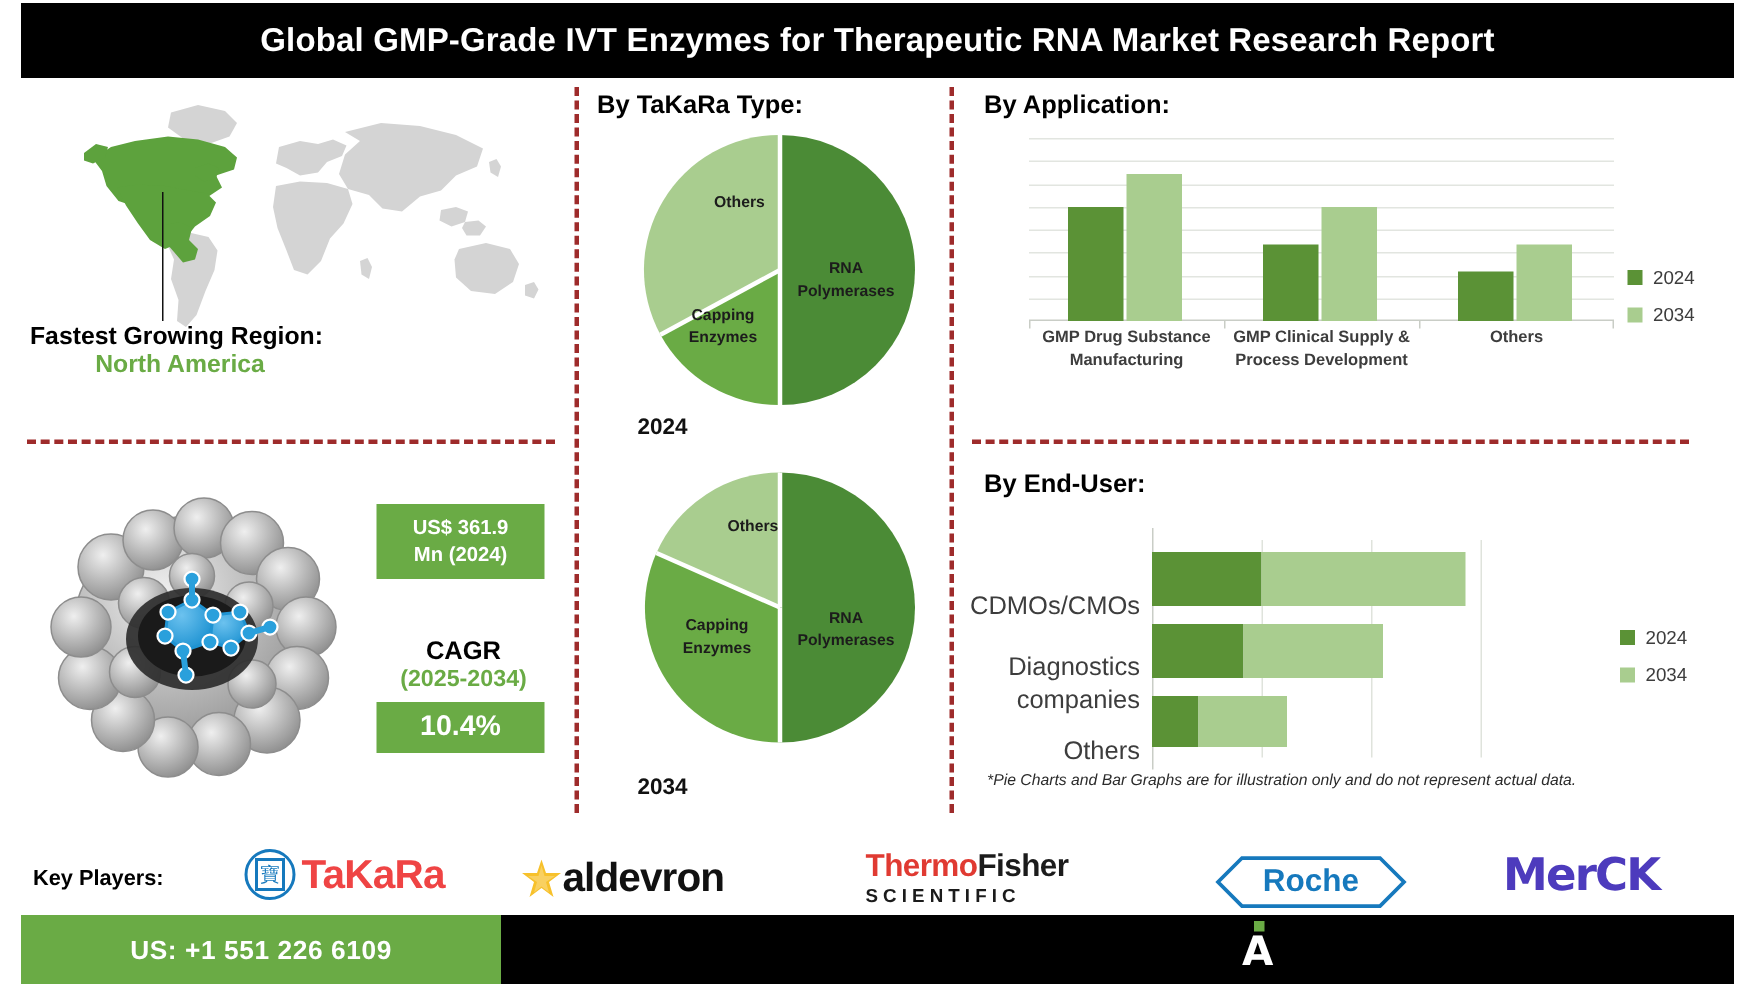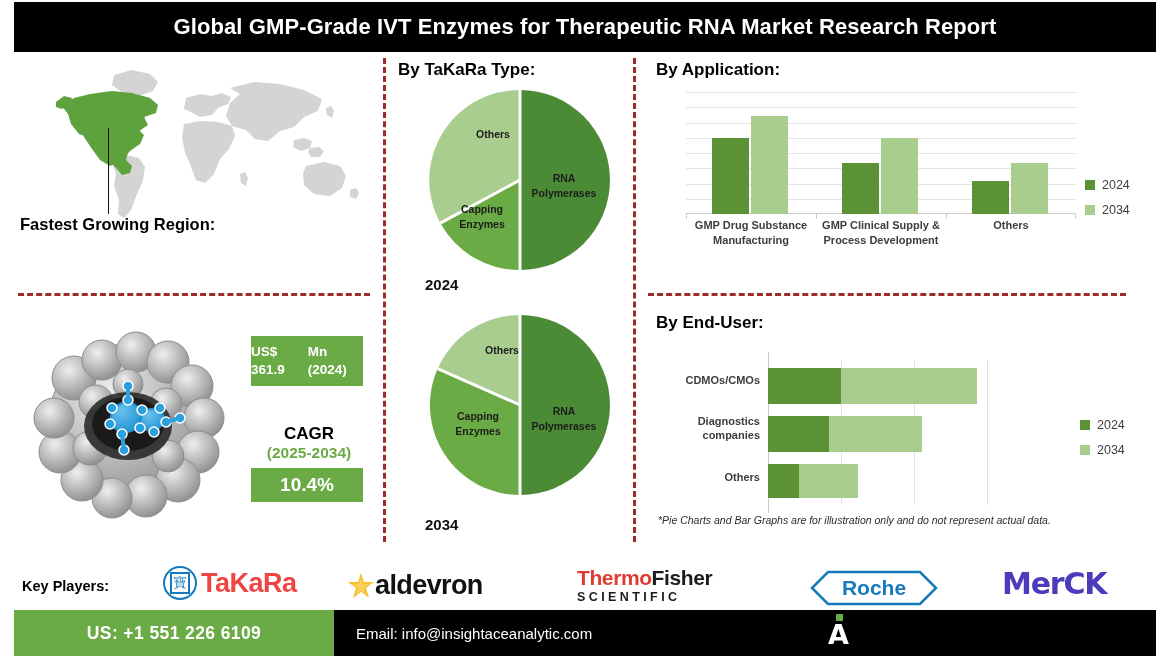--- a/index.html
+++ b/index.html
@@ -46,21 +46,21 @@
   #protein-img { position: absolute; left: 16px; top: 320px; width: 225px; height: 210px; }
   #protein-img svg { width: 100%; height: 100%; display: block; }
 
   #market-size-title {
     position: absolute; left: 248px; top: 313px; width: 122px;
     font-size: 16.5px; font-weight: bold; color: #000; text-align: center; margin-top: 28px;
   }
   #market-size-box {
     position: absolute; left: 251px; top: 336px; width: 112px; height: 50px;
     background: #6aab45;
-    display: flex; flex-direction: row; align-items: center; justify-content: center;
+    display: flex; flex-direction: column; align-items: center; justify-content: center;
     color: #fff; font-size: 13.5px; font-weight: bold; line-height: 1.35;
   }
   #cagr-title {
     position: absolute; left: 248px; top: 424px; width: 122px;
     font-size: 17px; font-weight: bold; color: #000; text-align: center;
   }
   #cagr-years {
     position: absolute; left: 248px; top: 444px; width: 122px;
     font-size: 15.5px; font-weight: bold; color: #6aab45; text-align: center;
   }
@@ -114,22 +114,22 @@
   }
   #eu-chart .vaxis {
     position: absolute; left: 0; top: -8px; height: calc(100% + 16px); width: 0;
     border-left: 1px solid #c9cdc6;
   }
   .hbar-row { position: absolute; left: 0; display: flex; }
   .hbar { height: 100%; }
   .hbar.y24 { background: #5b9236; }
   .hbar.y34 { background: #a9cd8f; }
   .eu-label {
-    position: absolute; text-align: right; font-size: 11px; font-weight: bold;
-    color: #3d3d3d; line-height: 1.3; width: 120px;
+    position: absolute; text-align: right; font-size: 17px; font-weight: normal;
+    color: #3d3d3d; line-height: 1.3; width: 120px; margin-top: 20px;
   }
   #eu-note {
     position: absolute; left: 658px; top: 514px; width: 480px;
     font-size: 10.5px; font-style: italic; color: #2b2b2b;
   }
 
   
   #key-players-label {
     position: absolute; left: 22px; top: 578px; font-size: 14.5px; font-weight: bold; color: #000;
   }
@@ -245,20 +245,21 @@
       <path d="M92 88 l10 -2 8 4 -2 8 6 6 -2 7 -8 2 -6 -7 -7 -8z"></path>
       <path d="M38 40 l8 -6 8 2 -2 7 -8 4 -6 -2z"></path>
       <path d="M112 50 l9 -3 7 3 -2 7 -8 2 -6 -4z"></path>
     </g>
   </svg>
 </div>
 <div id="map-pointer"></div>
 
 <div id="fastest-label">
   <div class="h">Fastest Growing Region:</div>
+  <div class="v">North America</div>
 </div>
 
 <div id="protein-img">
   <svg viewBox="0 0 225 210" xmlns="http://www.w3.org/2000/svg">
     <defs>
       <radialGradient id="gg" cx="38%" cy="32%" r="72%">
         <stop offset="0%" stop-color="#efefef"></stop>
         <stop offset="55%" stop-color="#b9b9b9"></stop>
         <stop offset="100%" stop-color="#8e8e8e"></stop>
       </radialGradient>
@@ -497,20 +498,19 @@
     <span class="wm">Roche</span>
   </span>
 </div>
 
 <div class="logo" id="logo-merck">
   <span class="wm">MerCK</span>
 </div>
 
 <div id="footer-phone">US: +1 551 226 6109</div>
 <div id="footer-main">
-  <span id="footer-email">Email: info@insightaceanalytic.com</span>
   <span id="footer-brand">
     <span class="alogo">
       <span class="dot"></span>
       <span class="ach">A</span>
     </span>
   </span>
 </div>
 
 </body></html>

